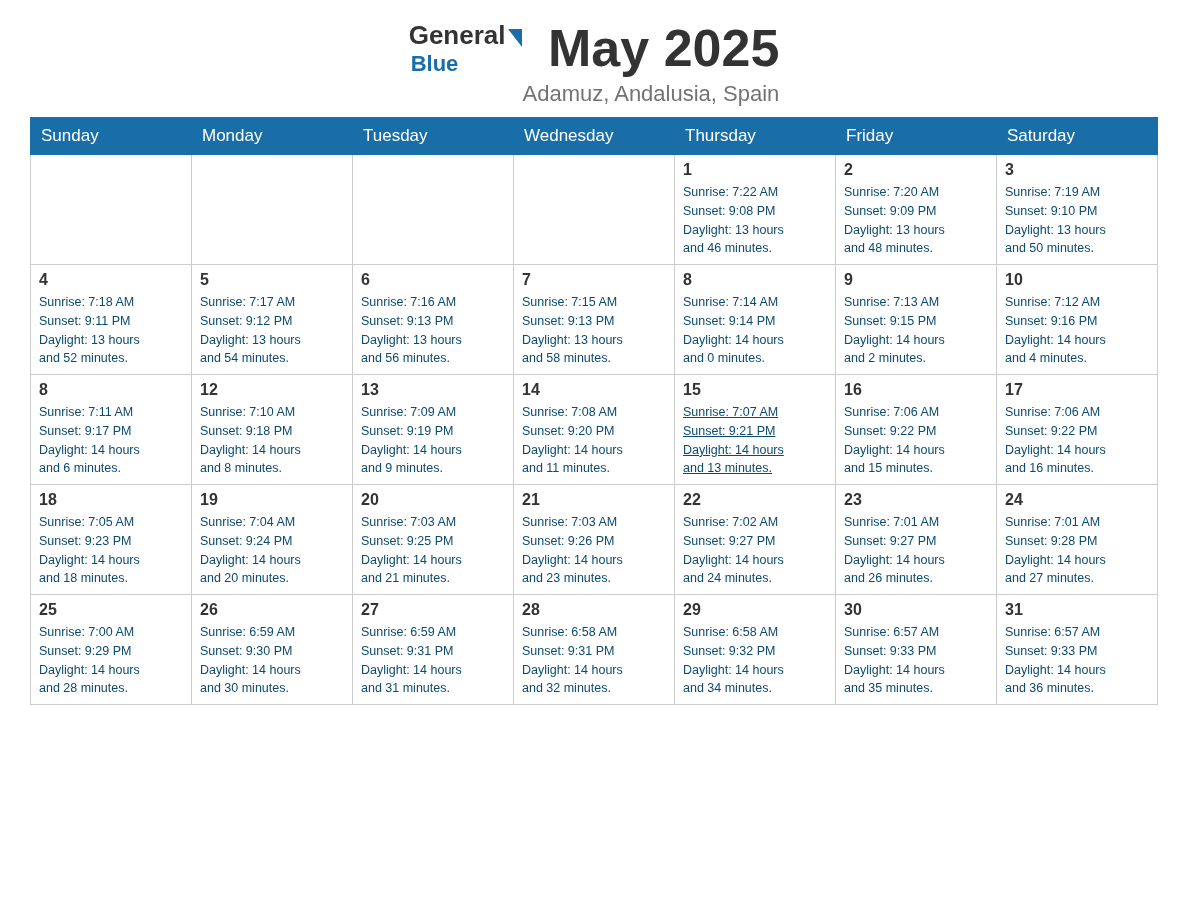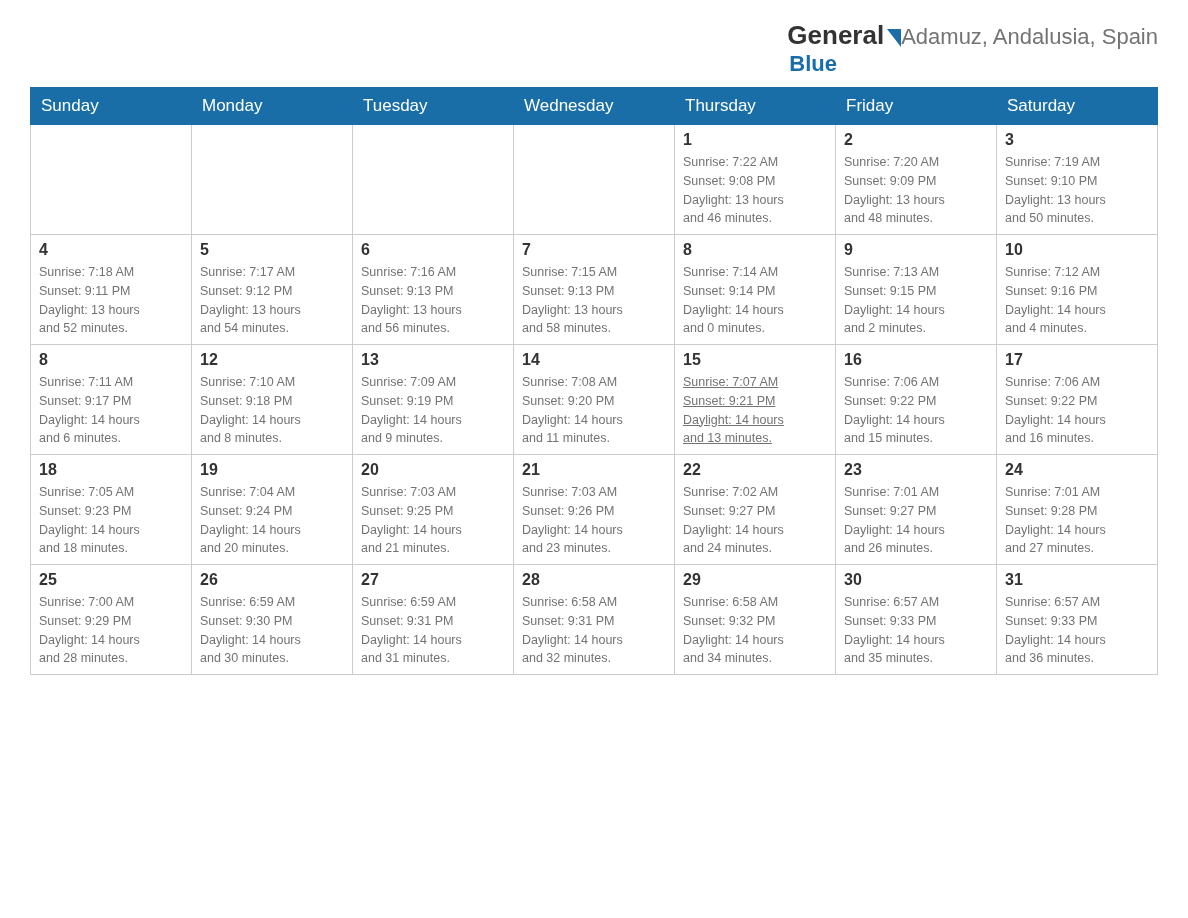--- a/index.html
+++ b/index.html
@@ -6,21 +6,21 @@
     body {
       font-family: Arial, sans-serif;
       background: #fff;
       color: #333;
       width: 1188px;
       min-height: 918px;
       padding: 20px 30px;
     }
     .header {
       display: flex;
-      justify-content: flex-end;
+      justify-content: center;
       align-items: flex-start;
       margin-bottom: 10px;
     }
     .logo {
       display: flex;
       flex-direction: column;
       align-items: flex-start;
     }
     .logo-top {
       display: flex;
@@ -81,21 +81,21 @@
       min-height: 100px;
     }
     .day-number {
       font-size: 16px;
       font-weight: bold;
       color: #333;
       margin-bottom: 4px;
     }
     .day-info {
       font-size: 12.5px;
-      color: #737373;
+      color: #0c4a6e;
       line-height: 1.5;
     }
     .empty-cell {
       background: #fff;
     }
     tr.week-row td {
       height: 110px;
     }
   </style>
 </head>
@@ -103,20 +103,21 @@
 
 <div class="header">
   <div class="logo">
     <div class="logo-top">
       <span class="logo-general">General</span>
       <div class="logo-arrow"></div>
     </div>
     <span class="logo-blue">Blue</span>
   </div>
   <div class="title-block">
+    <div class="month-title">May 2025</div>
     <div class="location">Adamuz, Andalusia, Spain</div>
   </div>
 </div>
 
 <table class="calendar">
   <thead>
     <tr>
     <th>Sunday</th>
         <th>Monday</th>
         <th>Tuesday</th>

